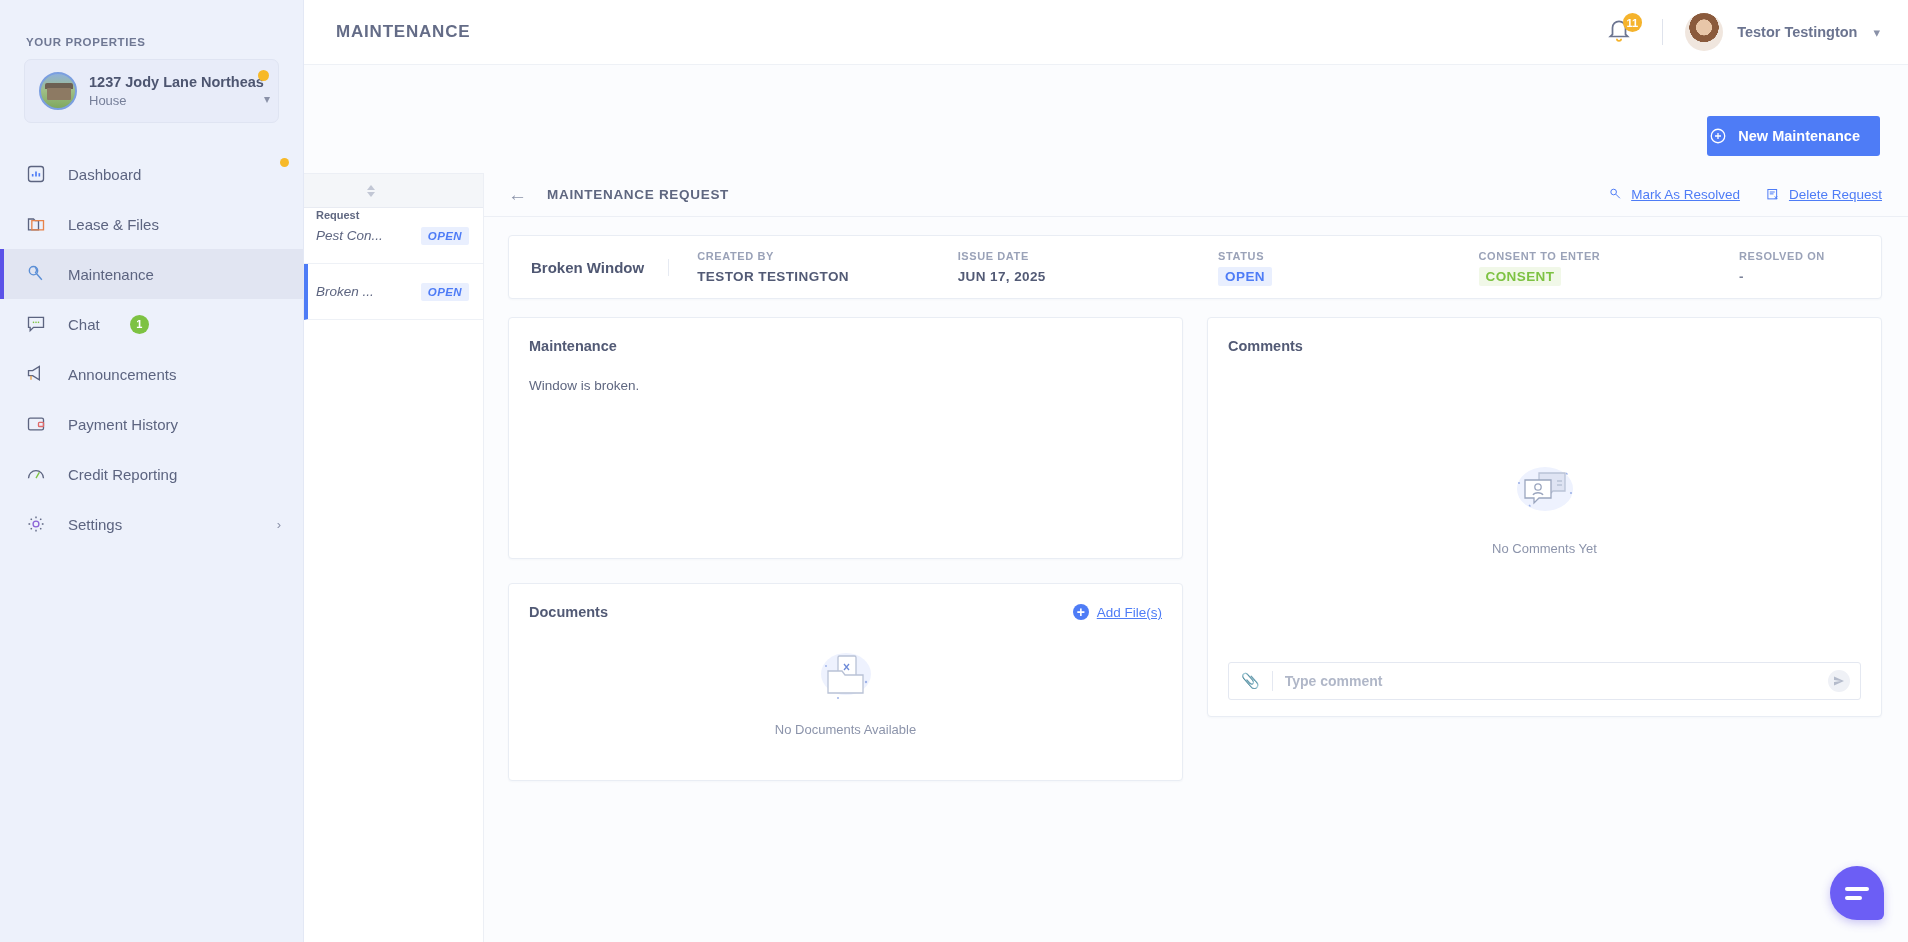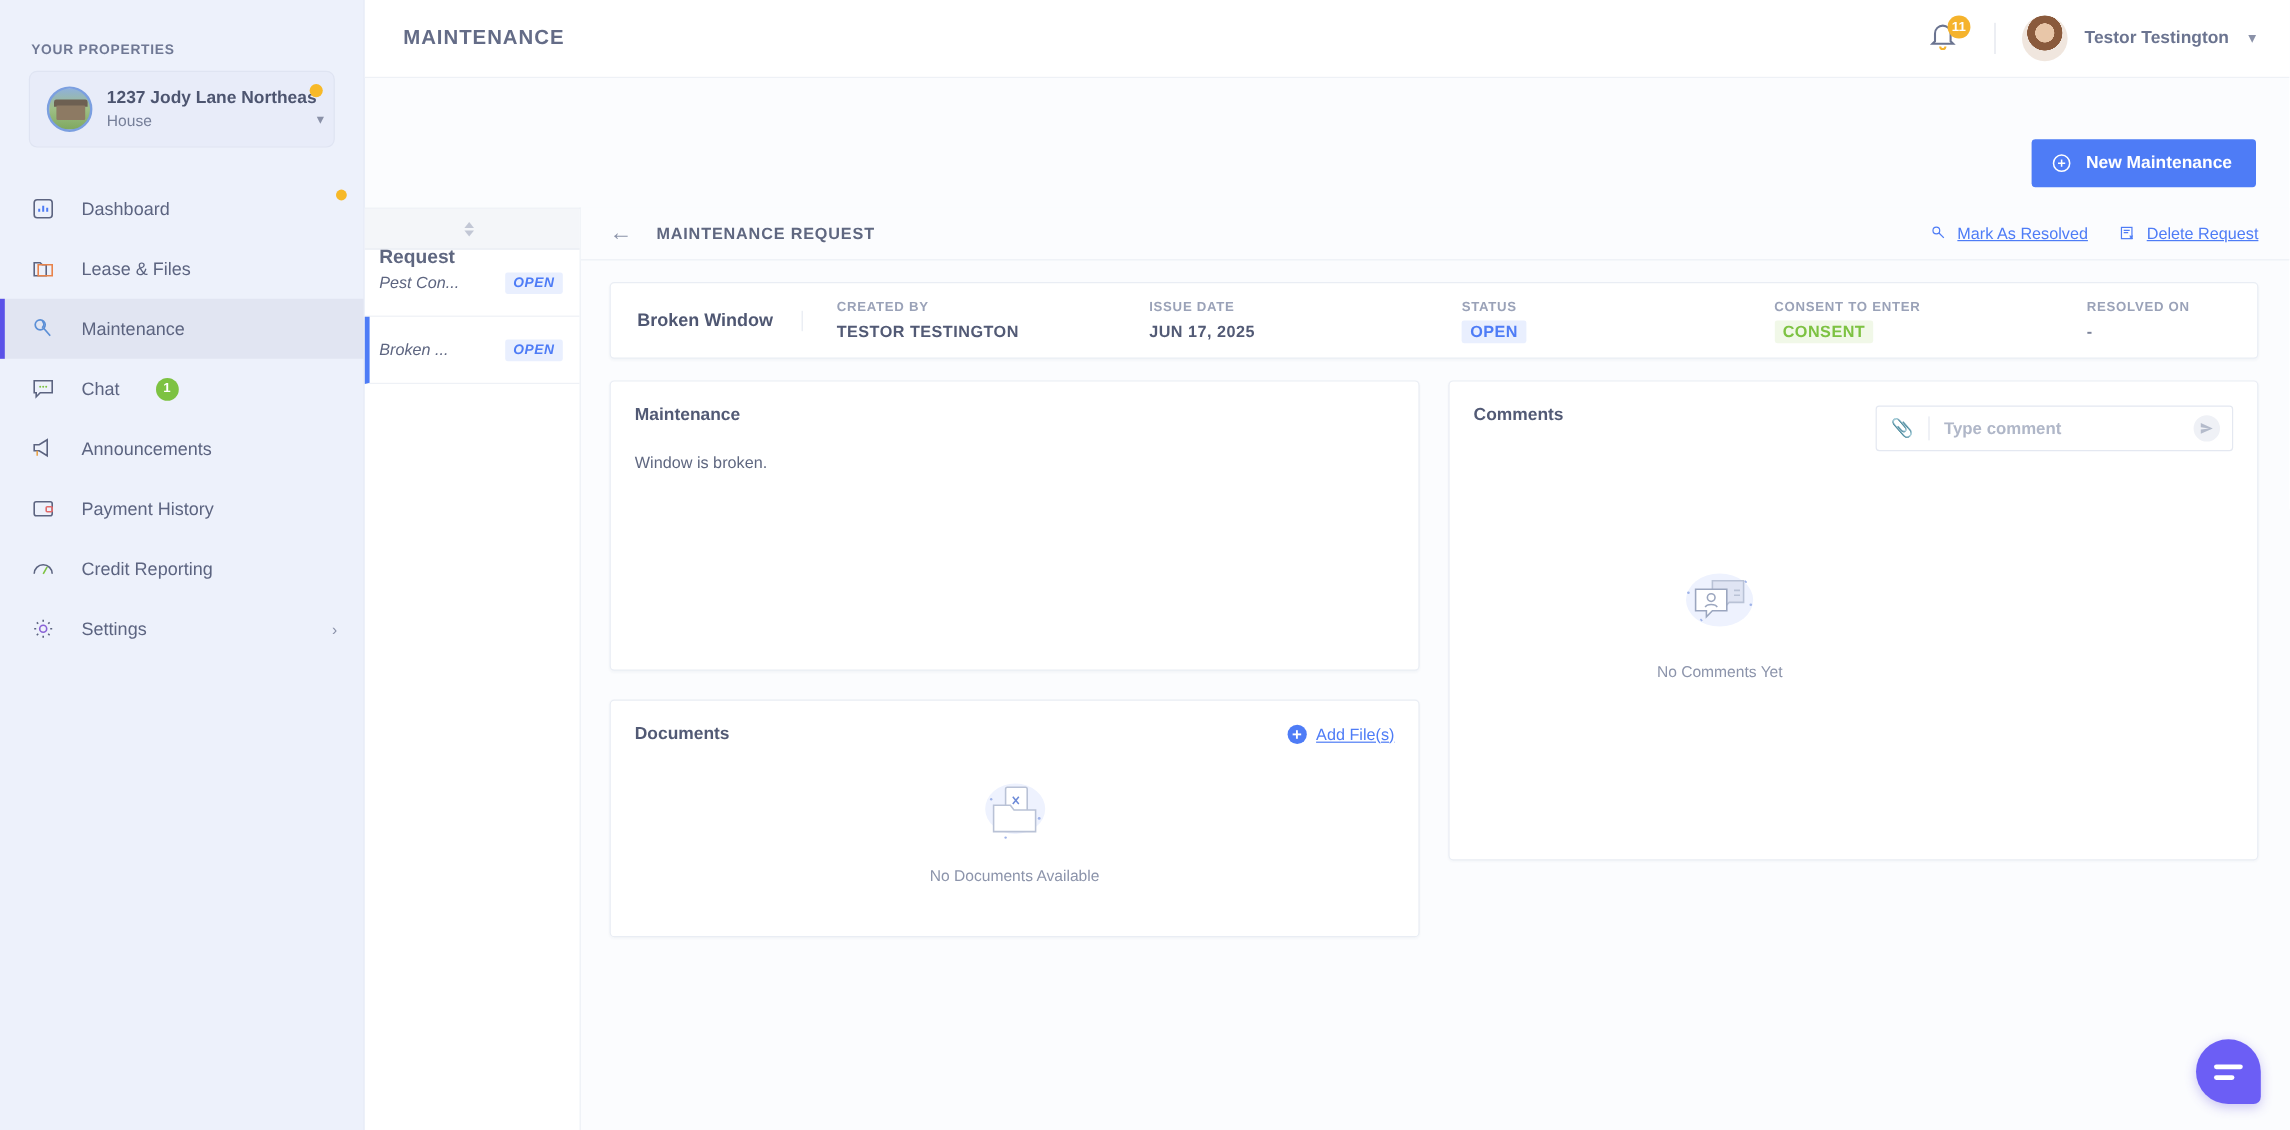--- a/index.html
+++ b/index.html
@@ -116,38 +116,38 @@
     overflow: hidden; flex: 0 0 38px;
   }
   .user-name { font-size: 14.5px; color: #6b7490; margin-left: 14px; font-weight: 600; }
   .user-chev { margin-left: 16px; color: #8a91a8; font-size: 13px; }
 
   .content { position: relative; height: 877px; }
 
   .new-btn {
     position: absolute; right: 28px; top: 51px;
     background: #4e7cf6; color: #fff; border: none; border-radius: 3px;
-    height: 40px; padding: 0 20px 0 16px;
+    height: 40px; padding: 0 20px 0 2px;
     display: flex; align-items: center; gap: 11px;
     font-size: 14.5px; font-weight: 600; cursor: pointer;
     font-family: inherit;
   }
 
   .panes { position: absolute; left: 0; top: 108px; right: 0; bottom: 0; display: flex; }
 
   
   .list-pane {
     width: 180px; flex: 0 0 180px; background: #fff;
     border-right: 1px solid #eceff5; border-top: 1px solid #eceff5;
   }
   .list-head {
     height: 34px; background: #f4f6f9; display: flex; align-items: center;
     padding-left: 12px; gap: 8px; border-bottom: 1px solid #e8ebf2;
   }
-  .list-head-label { font-size: 16px; font-weight: 700; color: #5f6780; margin-top: 48px; }
+  .list-head-label { font-size: 11px; font-weight: 700; color: #5f6780; margin-top: 48px; }
   .sort-icon { display: flex; flex-direction: column; gap: 2px; opacity: .55; }
   .sort-icon i {
     width: 0; height: 0; border-left: 4px solid transparent;
     border-right: 4px solid transparent; display: block;
   }
   .sort-icon i.up { border-bottom: 5px solid #9aa2b8; }
   .sort-icon i.dn { border-top: 5px solid #9aa2b8; }
   .list-row {
     height: 56px; display: flex; align-items: center; justify-content: space-between;
     padding: 0 14px 0 12px; cursor: pointer;
@@ -229,21 +229,21 @@
     font-size: 14px; line-height: 1; font-weight: 700;
   }
   .empty-block {
     display: flex; flex-direction: column; align-items: center;
     justify-content: center; gap: 18px;
   }
   .empty-label { font-size: 13px; color: #8c94ab; }
 
   .card-comments {
     height: 400px; padding: 20px 20px 16px 20px;
-    display: flex; flex-direction: row;
+    display: flex; flex-direction: column;
   }
   .comments-body {
     flex: 1; display: flex; align-items: center; justify-content: center;
   }
   .comment-input {
     height: 38px; border: 1px solid #e4e8f1; border-radius: 3px;
     display: flex; align-items: center; padding: 0 10px 0 12px; gap: 12px;
   }
   .clip-icon { color: #9aa2b8; font-size: 15px; cursor: pointer; }
   .inp-divider { width: 1px; height: 20px; background: #e4e8f1; }

